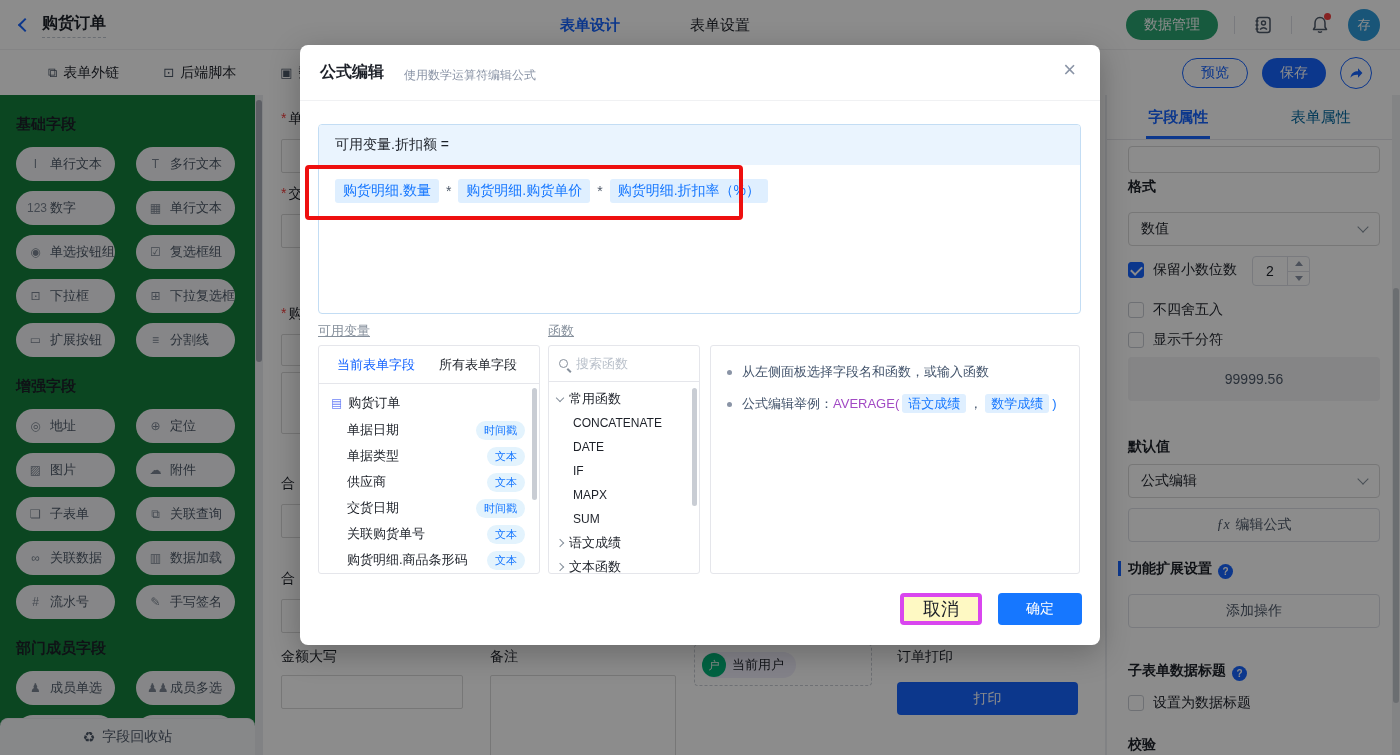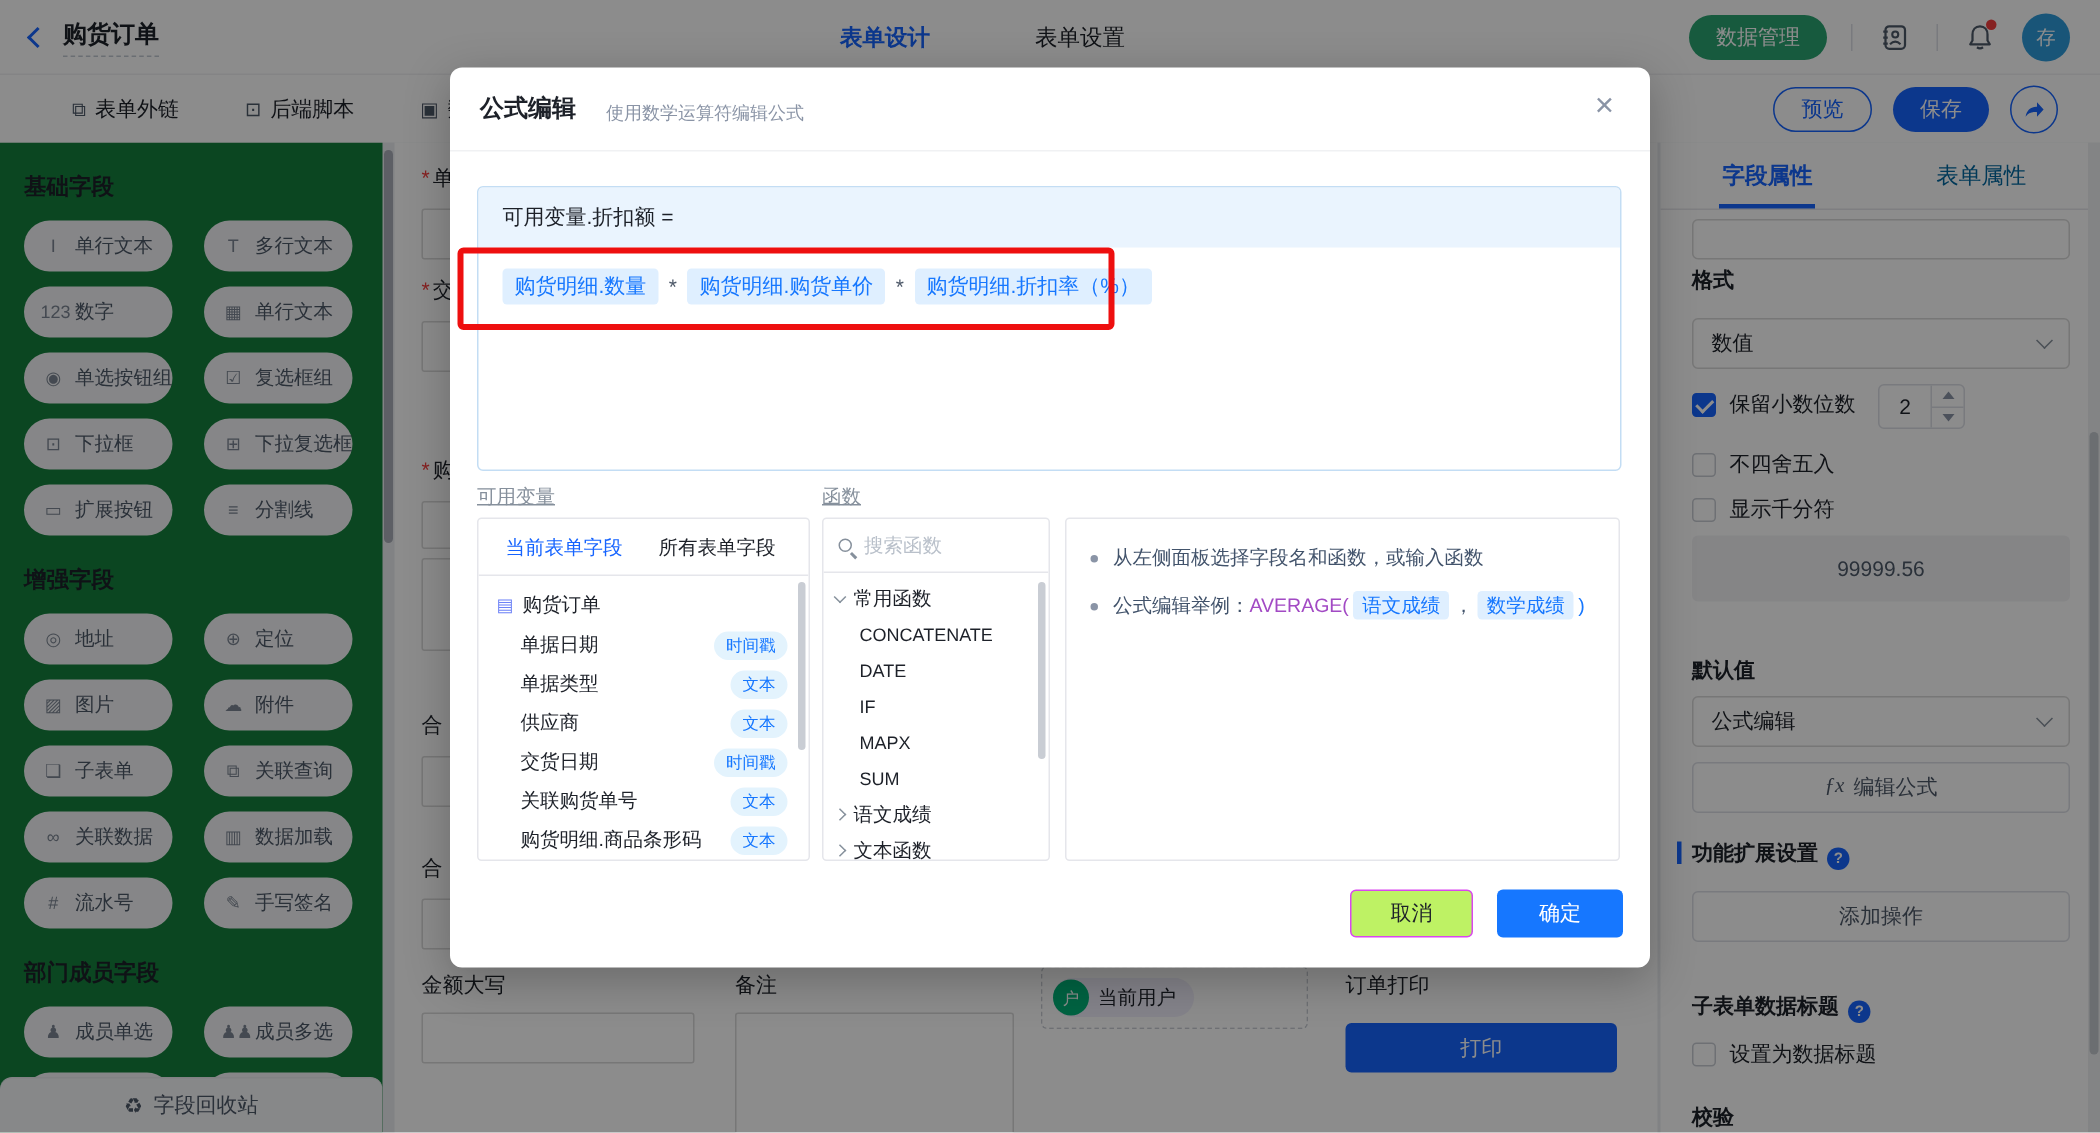--- a/index.html
+++ b/index.html
@@ -118,21 +118,21 @@
   .fitem { height:24px; display:flex; align-items:center; padding-left:24px; font-size:12px; color:#1D2129; }
   .chev-s-down { width:6px; height:6px; border-right:1.3px solid #86909C; border-bottom:1.3px solid #86909C; transform:rotate(45deg); margin-top:-3px; flex:none; }
   .chev-s-right { width:6px; height:6px; border-right:1.3px solid #86909C; border-bottom:1.3px solid #86909C; transform:rotate(-45deg); flex:none; }
   .fnscroll { position:absolute; right:2px; top:42px; width:5px; height:118px; border-radius:3px; background:#C9CDD4; }
   .hintbox { position:absolute; left:410px; top:300px; width:370px; height:229px; border:1px solid #E5E6EB; border-radius:3px; padding:16px 16px 0 16px; }
   .hline { display:flex; gap:10px; font-size:13px; color:#42536B; line-height:20px; margin-bottom:12px; align-items:flex-start; }
   .bullet { width:5px; height:5px; border-radius:50%; background:#8A94A6; margin-top:8px; flex:none; }
   .fn-purple { color:#A24AC4; }
   .paren-blue { color:#1677FF; }
   .hchip { background:#DFEFFF; color:#1677FF; padding:2px 6px; border-radius:3px; margin:0 3px; }
-  .m-cancel { position:absolute; left:600px; top:548px; width:82px; height:32px; background:#bef264; border:1px solid #d946ef; border-radius:4px; font-size:14px; color:#1D2129; }
+  .m-cancel { position:absolute; left:600px; top:548px; width:82px; height:32px; background:#fef9c3; border:4px solid #d946ef; border-radius:4px; font-size:18px; color:#1D2129; }
   .m-ok { position:absolute; left:698px; top:548px; width:84px; height:32px; background:#1677FF; border:none; border-radius:4px; font-size:14px; color:#fff; }
   .red-annotation { position:absolute; left:305px; top:165px; width:438px; height:55px; border:4px solid #EE0F0F; border-radius:4px; z-index:70; pointer-events:none; }
 </style>
 </head>
 <body>
 
 <div class="screen">
 
   <header class="navbar">
     <div class="nav-left">

